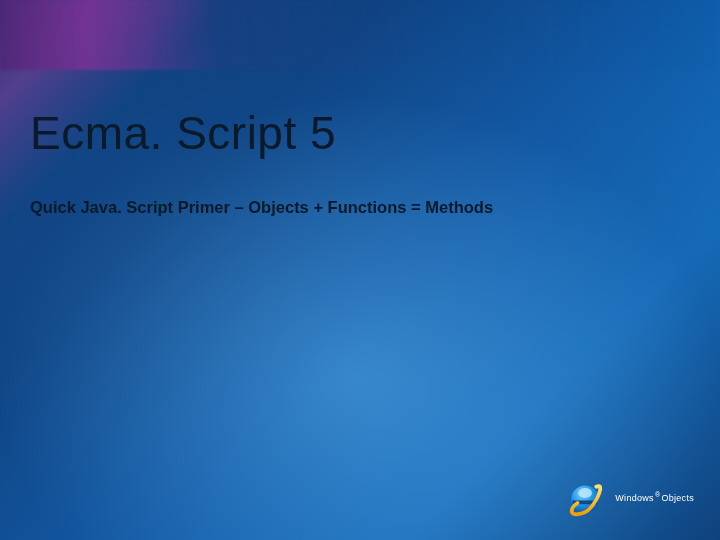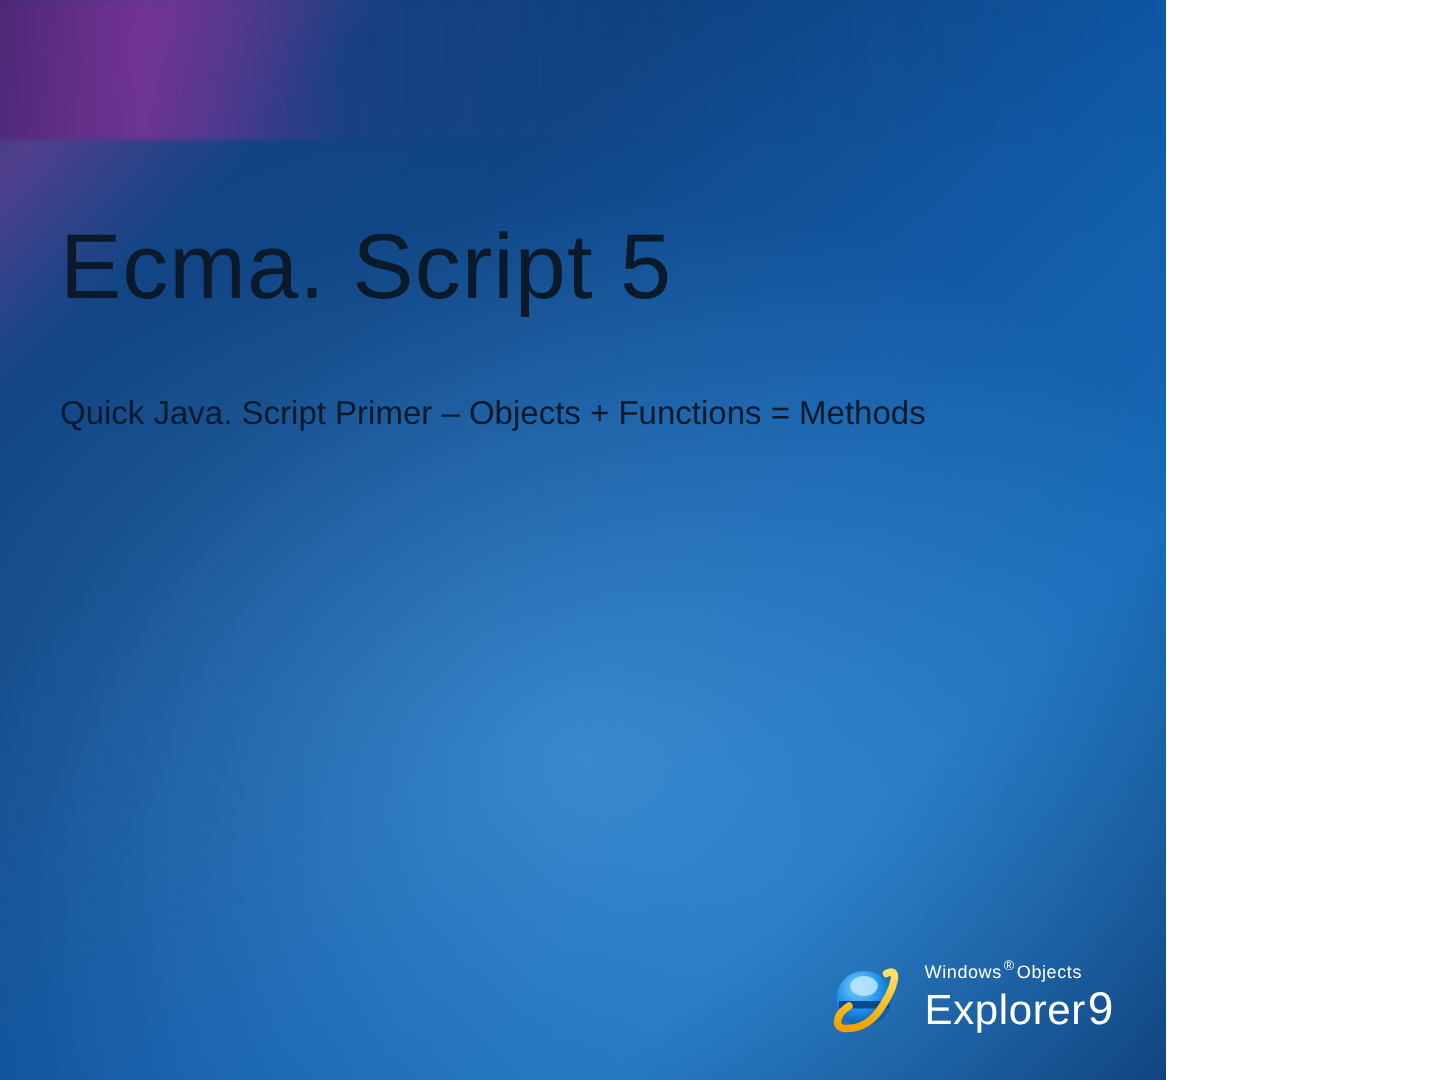--- a/index.html
+++ b/index.html
@@ -5,21 +5,21 @@
   html, body {
     margin: 0;
     padding: 0;
     width: 720px;
     height: 540px;
     overflow: hidden;
     font-family: "Segoe UI", "Segoe", Arial, sans-serif;
   }
   .slide {
     position: relative;
-    width: 583px;
+    width: 720px;
     height: 540px;
     background:
       radial-gradient(ellipse 900px 700px at 50% 70%, rgba(90,170,230,0.55) 0%, rgba(30,90,160,0.3) 40%, rgba(10,40,90,0) 70%),
       linear-gradient(135deg, #3a2a6a 0%, #5a3a8a 8%, #0d3d7a 18%, #0a3d7a 30%, #0e5aa8 55%, #1270c0 75%, #0a3a70 100%);
   }
   .topband {
     position: absolute;
     top: 0;
     left: 0;
     width: 100%;
@@ -39,21 +39,21 @@
     font-size: 46px;
     font-weight: 300;
     color: #0a1a2a;
     letter-spacing: 0.5px;
   }
   .subtitle {
     position: absolute;
     left: 30px;
     top: 198px;
     font-size: 16.5px;
-    font-weight: 400;
+    font-weight: 700;
     color: #0a1a2a;
   }
   .logo-block {
     position: absolute;
     right: 26px;
     bottom: 22px;
     display: flex;
     align-items: center;
     gap: 10px;
   }
@@ -115,18 +115,15 @@
         <circle cx="32" cy="34" r="22" fill="url(#g1)"></circle>
         <path d="M 12 36 Q 32 36 52 36 L 52 42 Q 32 42 12 42 Z" fill="#0a4a88"></path>
         <ellipse cx="32" cy="24" rx="11" ry="8" fill="#bde8ff" opacity="0.85"></ellipse>
         <path d="M 50 14 Q 58 10 56 20 Q 54 30 44 44 Q 34 58 18 58 Q 8 58 12 48 Q 14 44 20 40" fill="none" stroke="url(#g2)" stroke-width="6" stroke-linecap="round"></path>
       </svg>
     </span>
     <div class="logo-text">
       <div class="logo-line1">
         <span>Windows</span><span class="reg">®</span><span>Objects</span>
       </div>
-      <div class="logo-line2">
-        <span>Explorer</span><span class="nine">9</span>
-      </div>
     </div>
   </div>
 </div>
 
 </body></html>

